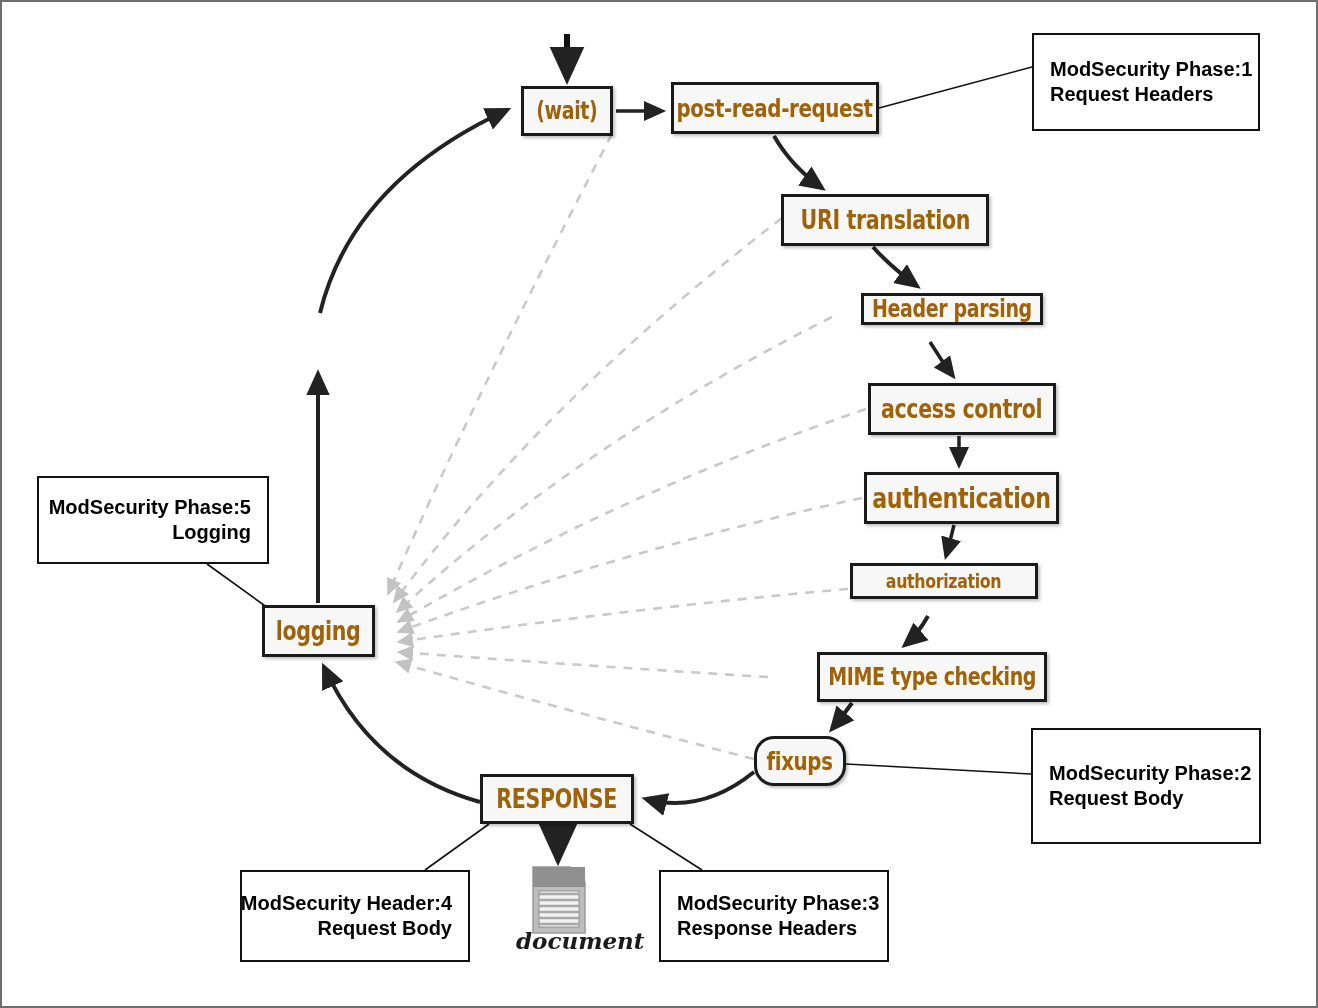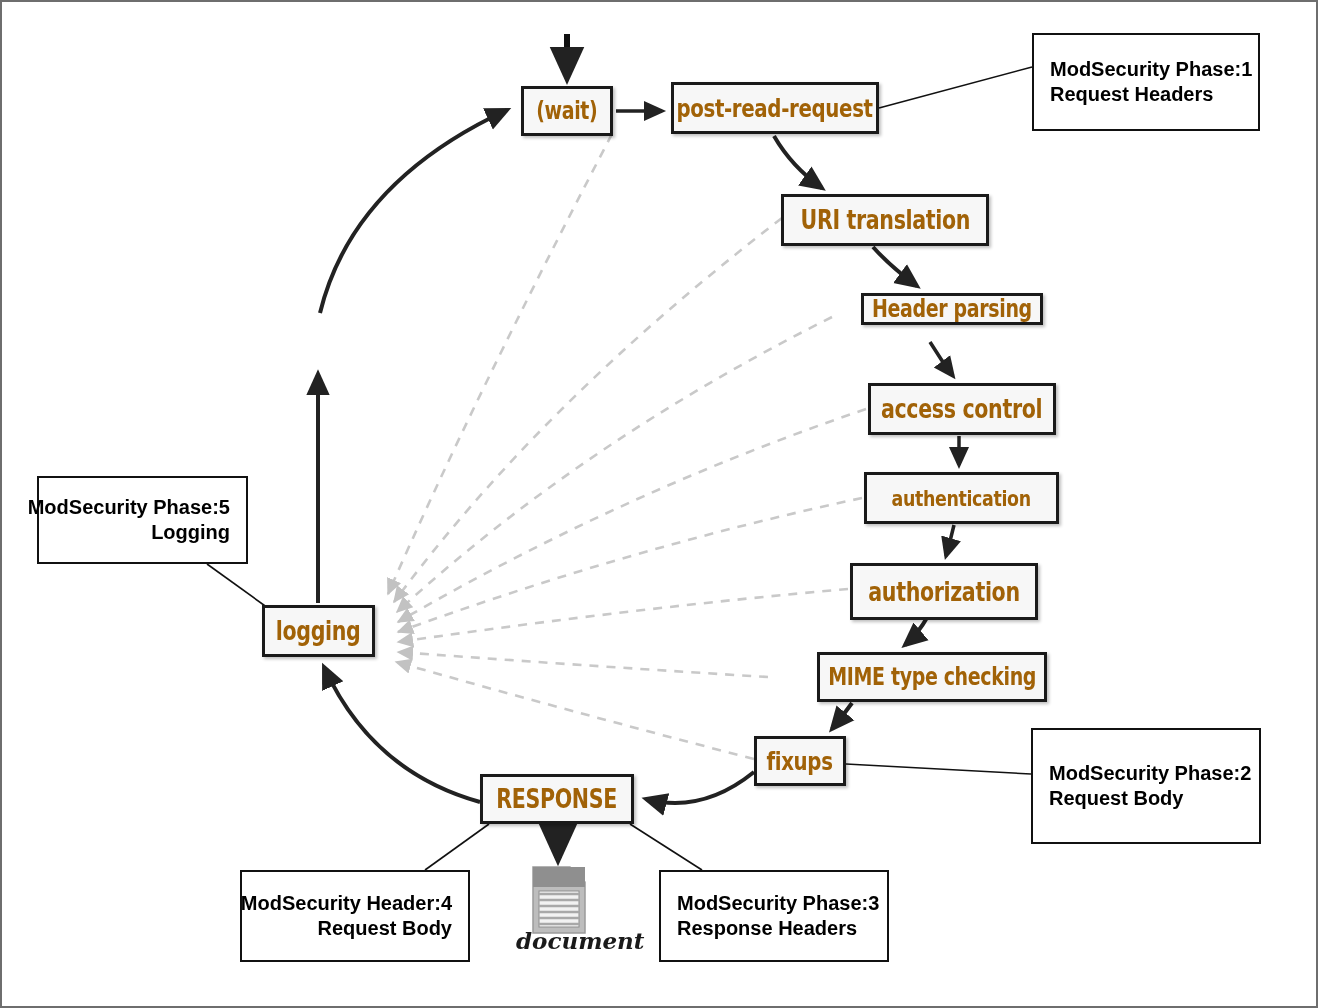--- a/index.html
+++ b/index.html
@@ -192,51 +192,51 @@
   </div>
 
   <div class="node" style="left:832px; top:291px; width:182px; height:32px; font-size:24px;margin-left:27px;">
     <span class="node-label">Header parsing</span>
   </div>
 
   <div class="node" style="left:866px; top:381px; width:188px; height:52px; font-size:26px;">
     <span class="node-label">access control</span>
   </div>
 
-  <div class="node" style="left:862px; top:470px; width:195px; height:52px; font-size:22px;">
+  <div class="node" style="left:862px; top:470px; width:195px; height:52px; font-size:28px;">
     <span class="node-label">authentication</span>
   </div>
 
-  <div class="node" style="left:848px; top:561px; width:188px; height:57px; font-size:26px;">
+  <div class="node" style="left:848px; top:561px; width:188px; height:36px; font-size:20px;">
     <span class="node-label">authorization</span>
   </div>
 
   <div class="node" style="left:767px; top:650px; width:230px; height:50px; font-size:24px;margin-left:48px;">
     <span class="node-label">MIME type checking</span>
   </div>
 
-  <div class="node" style="left:752px; top:734px; width:92px; height:50px; font-size:25px;">
+  <div class="node" style="left:752px; top:734px; width:92px; height:50px; font-size:25px;border-radius:20px;">
     <span class="node-label">fixups</span>
   </div>
 
   <div class="node" style="left:478px; top:772px; width:154px; height:50px; font-size:26px;text-align:right;">
     <span class="node-label">RESPONSE</span>
   </div>
 
   <div class="node" style="left:260px; top:603px; width:113px; height:52px; font-size:26px;">
     <span class="node-label">logging</span>
   </div>
 
 
   <div class="annotation align-left" style="left:1030px; top:31px; width:228px; height:98px;">
     <span>ModSecurity Phase:1</span>
     <span>Request Headers</span>
   </div>
 
-  <div class="annotation align-right" style="left:35px; top:474px; width:211px; height:88px;">
+  <div class="annotation align-right" style="left:35px; top:474px; width:232px; height:88px;">
     <span>ModSecurity Phase:5</span>
     <span>Logging</span>
   </div>
 
   <div class="annotation align-left" style="left:1029px; top:726px; width:230px; height:116px;">
     <span>ModSecurity Phase:2</span>
     <span>Request Body</span>
   </div>
 
   <div class="annotation align-right" style="left:238px; top:868px; width:230px; height:92px;">

